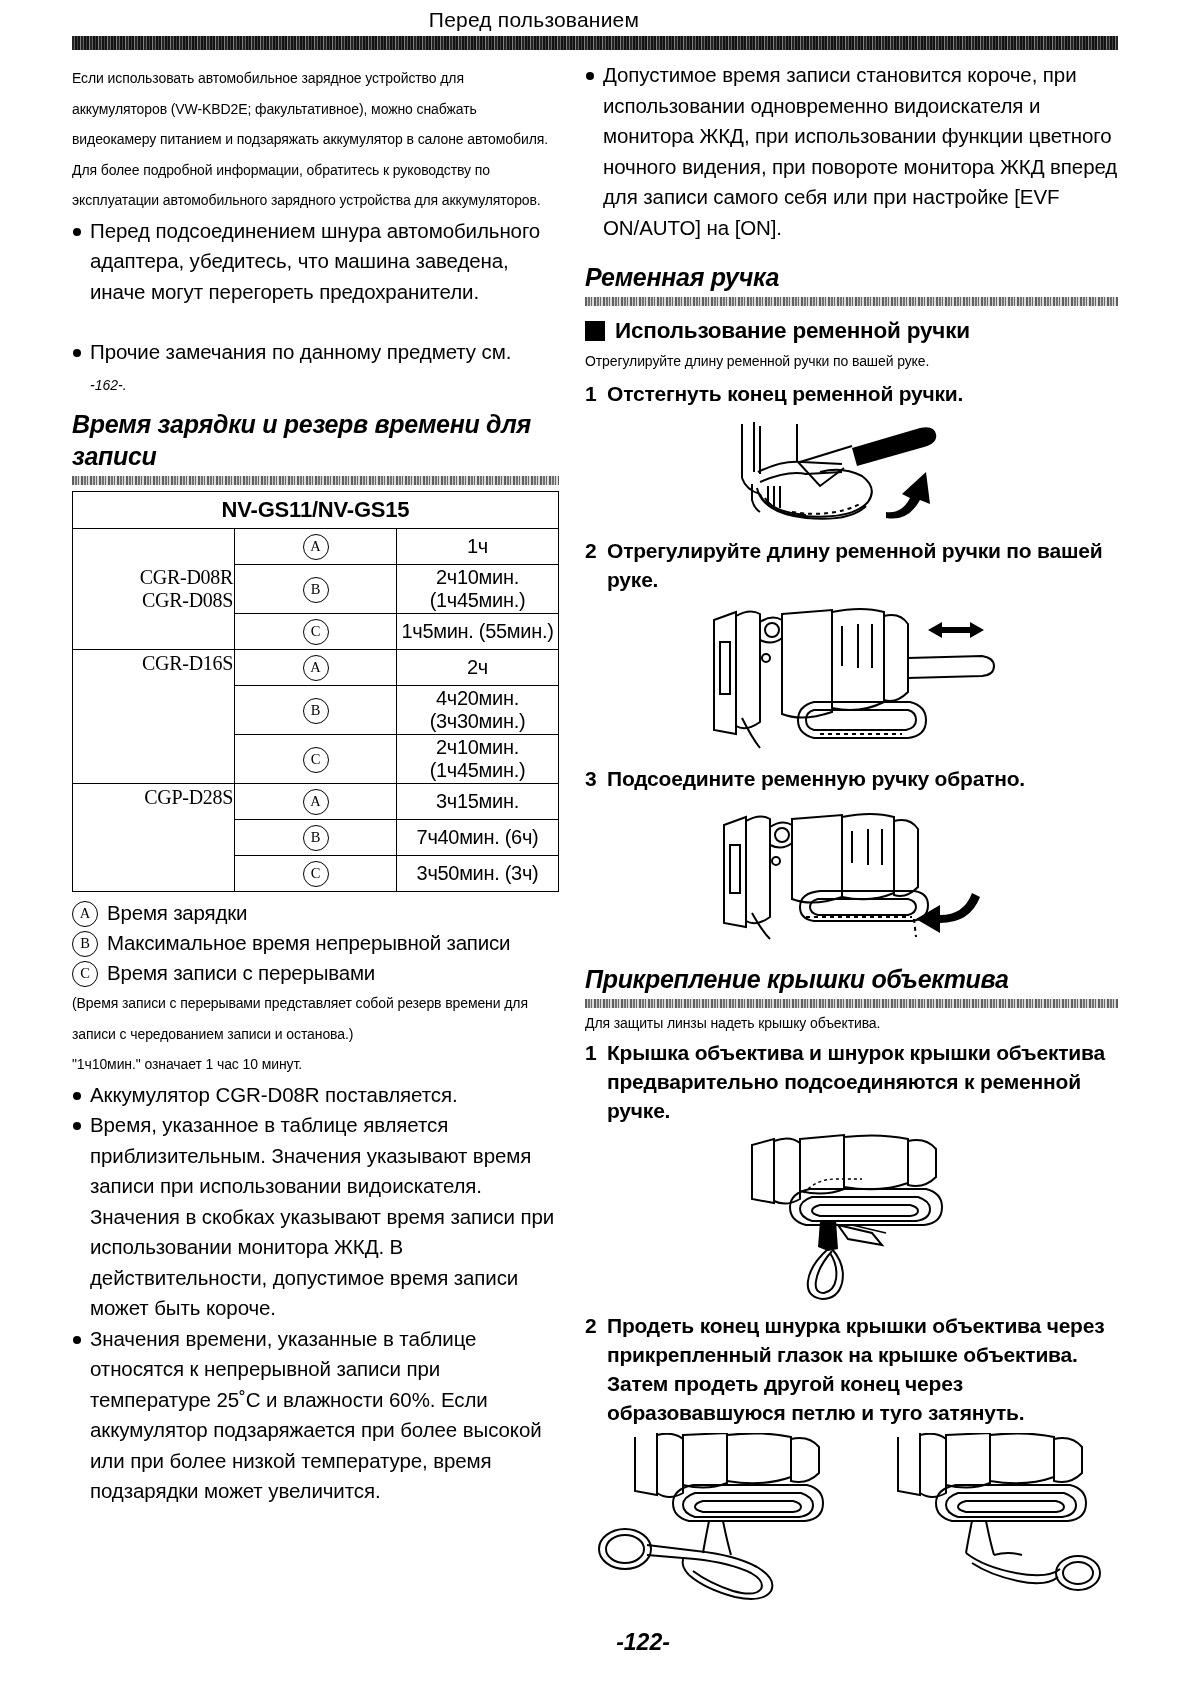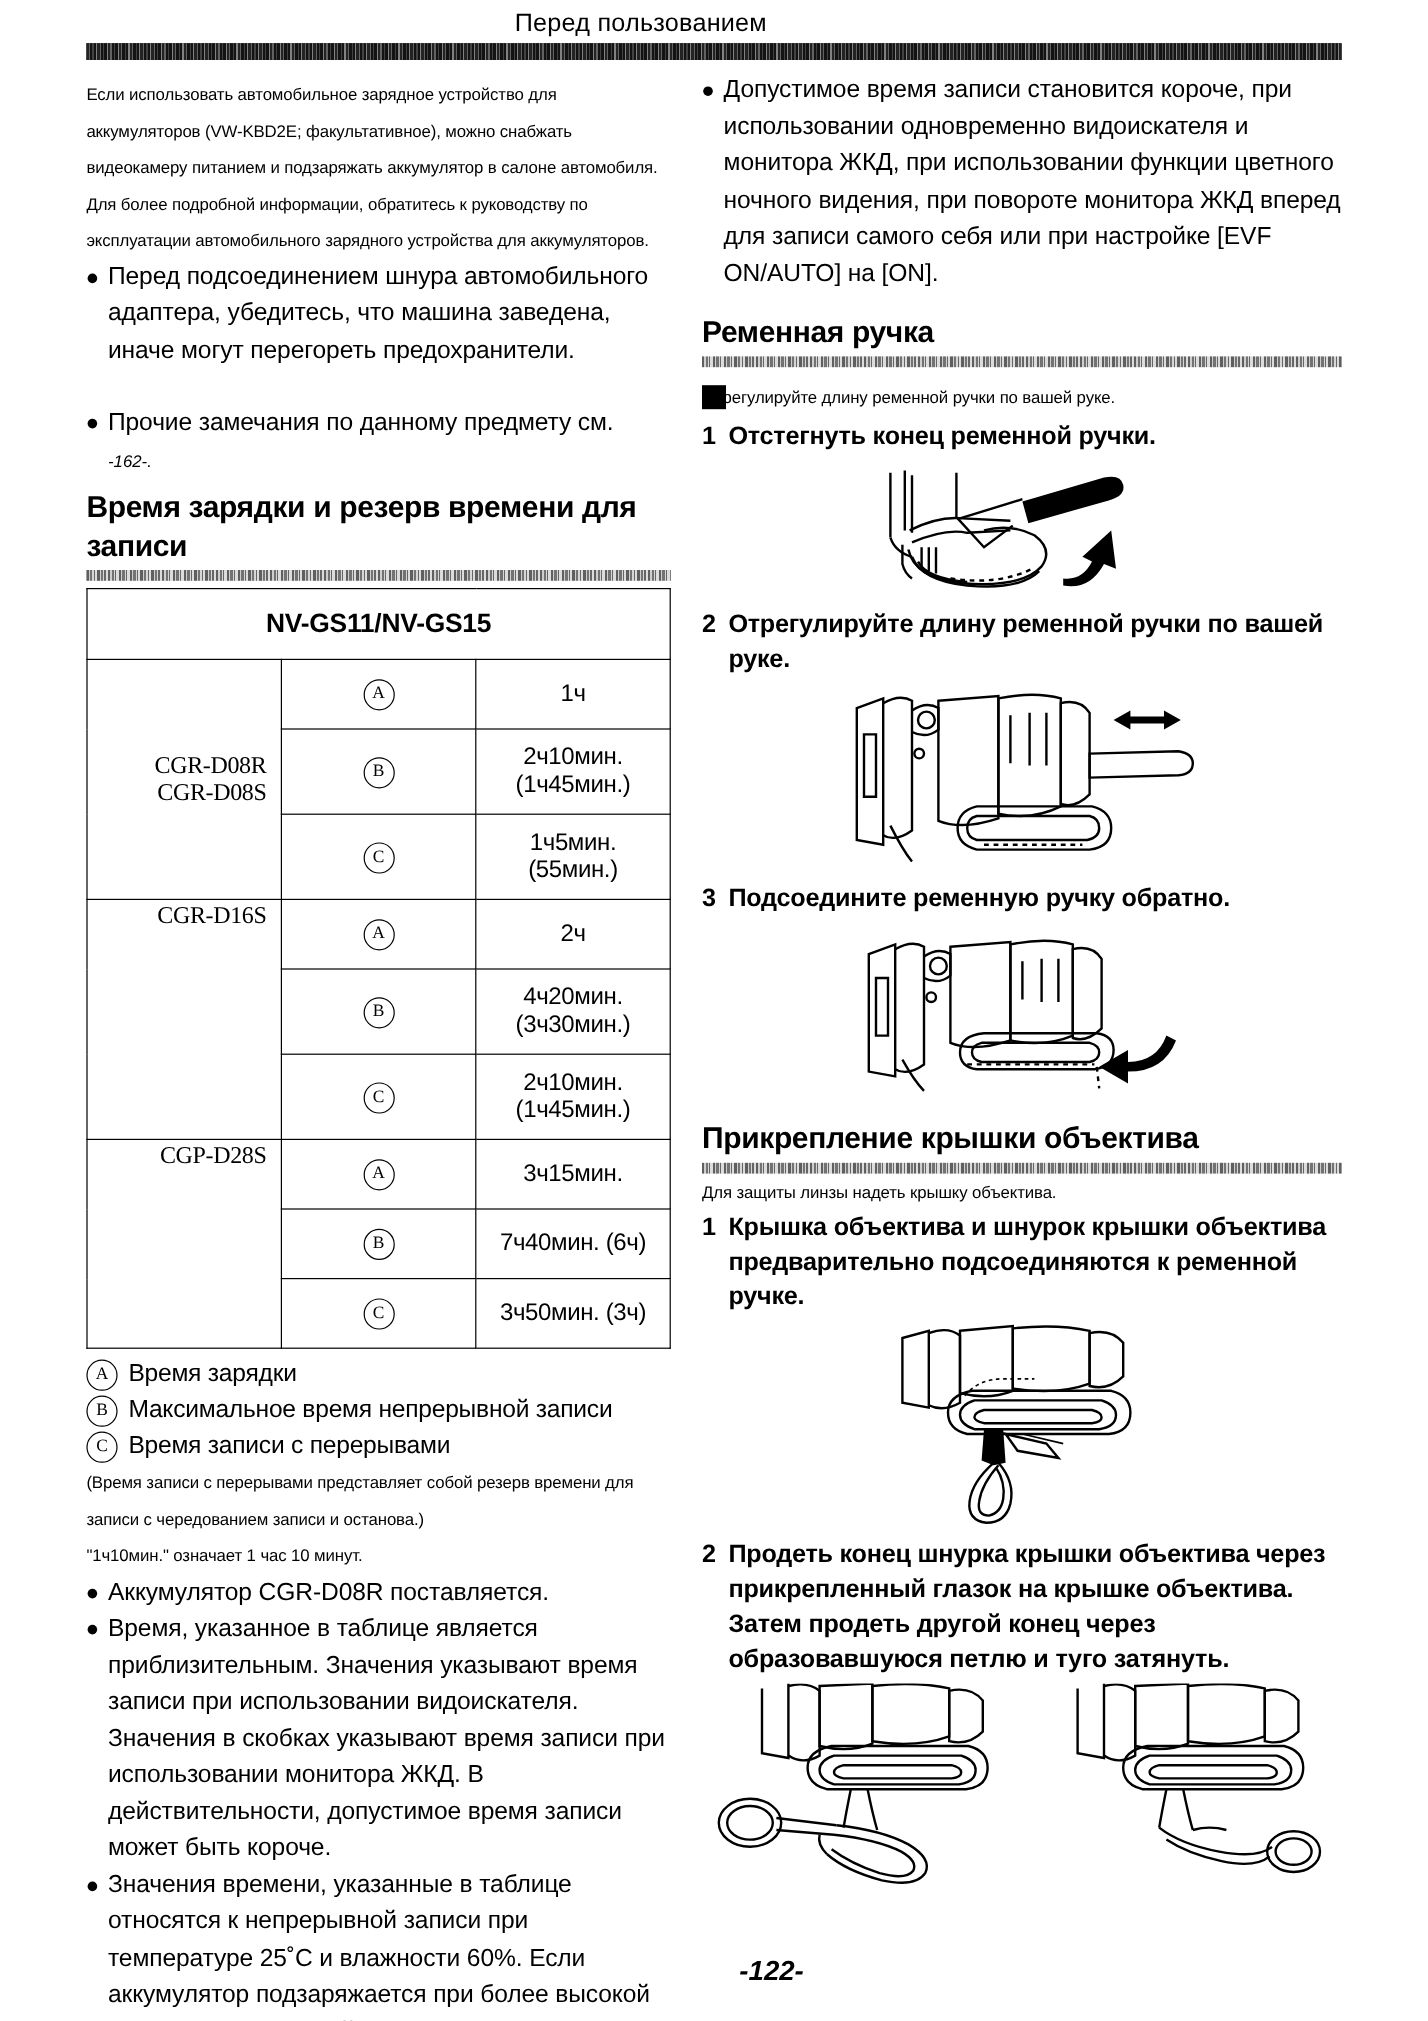--- a/index.html
+++ b/index.html
@@ -78,20 +78,21 @@
     position: absolute;
     left: 0;
     top: 5px;
     width: 20px;
     height: 20px;
     background: #000;
   }
   .sec-title {
     font-size: 25px;
     font-weight: bold;
+    font-style: italic;
     line-height: 32px;
     letter-spacing: -0.3px;
   }
   .sec-rule {
     height: 9px;
     margin-top: 4px;
     background:
       repeating-linear-gradient(90deg,
         #2a2a2a 0px, #2a2a2a 2px,
         #bdbdbd 2px, #bdbdbd 3px,
@@ -147,21 +148,21 @@
 
   
   table.spec {
     border-collapse: collapse;
     width: 487px;
     table-layout: fixed;
     margin-top: 6px;
   }
   table.spec td, table.spec th {
     border: 1px solid #000;
-    padding: 12px;
+    padding: 1px;
     font-size: 20px;
     font-weight: normal;
     height: 33px;
     vertical-align: middle;
   }
   table.spec th.model {
     font-size: 22px;
     font-weight: bold;
     text-align: center;
     height: 34px;
@@ -344,20 +345,21 @@
 
     <ul class="bul">
       <li>Допустимое время записи становится короче, при использовании одновременно видоискателя и монитора ЖКД, при использовании функции цветного ночного видения, при повороте монитора ЖКД вперед для записи самого себя или при настройке [EVF ON/AUTO] на [ON].</li>
     </ul>
 
     <h2 class="sec-title" style="margin-top:18px">Ременная ручка</h2>
     <div class="sec-rule"></div>
 
     <div class="blk-head" style="margin-top:10px">
       <span class="sq"></span>
+      <span>Использование ременной ручки</span>
     </div>
 
     <p class="body-text">Отрегулируйте длину ременной ручки по вашей руке.</p>
 
     <div class="step" style="margin-top:2px">
       <span class="num">1</span>
       <span class="txt">Отстегнуть конец ременной ручки.</span>
     </div>
 
     <svg class="fig" width="300" height="110" viewBox="0 0 300 110">

